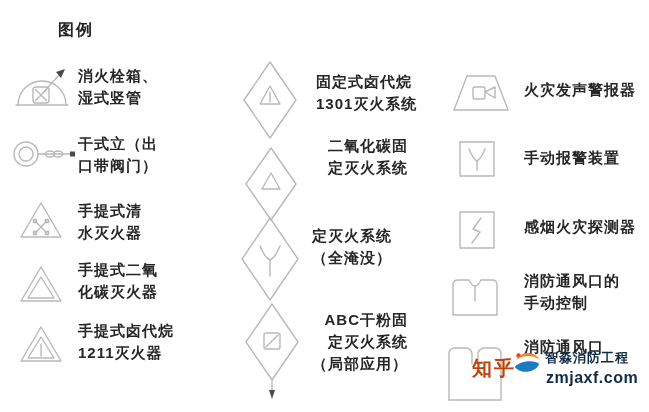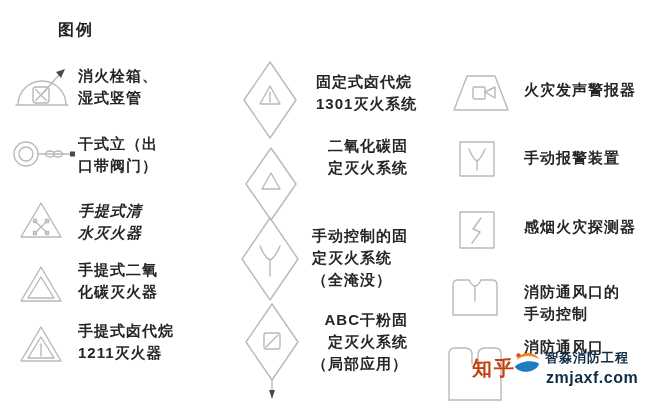--- a/index.html
+++ b/index.html
@@ -60,21 +60,21 @@
   <svg width="46" height="40" viewBox="0 0 46 40">
     <path class="stroke" d="M23 3 L3 37 L43 37 Z"></path>
     <line class="stroke" x1="17" y1="21" x2="29" y2="33"></line>
     <line class="stroke" x1="29" y1="21" x2="17" y2="33"></line>
     <rect class="stroke" x="15.5" y="19.5" width="3" height="3"></rect>
     <rect class="stroke" x="27.5" y="19.5" width="3" height="3"></rect>
     <rect class="stroke" x="15.5" y="31.5" width="3" height="3"></rect>
     <rect class="stroke" x="27.5" y="31.5" width="3" height="3"></rect>
   </svg>
 </div>
-<div class="lbl" style="left:78px;top:200px;font-style:italic;">
+<div class="lbl" style="left:78px;top:200px;">
   <div>手提式清</div>
   <div>水灭火器</div>
 
 </div>
 
 <div class="sym" style="left:18px;top:264px;">
   <svg width="46" height="40" viewBox="0 0 46 40">
     <path class="stroke" d="M23 3 L3 37 L43 37 Z"></path>
     <path class="stroke" d="M23 13 L10 34 L36 34 Z"></path>
   </svg>
@@ -124,21 +124,20 @@
 </div>
 
 <div class="sym" style="left:240px;top:216px;">
   <svg width="60" height="86" viewBox="0 0 60 86">
     <path class="stroke" d="M30 2 L58 43 L30 84 L2 43 Z"></path>
     <path class="stroke" d="M20 30 Q25 42 30 44 Q35 42 40 30"></path>
     <line class="stroke" x1="30" y1="44" x2="30" y2="60"></line>
   </svg>
 </div>
 <div class="lbl" style="left:312px;top:225px;">
-  <div>手动控制的固</div>
   <div>定灭火系统</div>
   <div>（全淹没）</div>
 </div>
 
 <div class="sym" style="left:244px;top:302px;">
   <svg width="56" height="98" viewBox="0 0 56 98">
     <path class="stroke" d="M28 2 L54 40 L28 78 L2 40 Z"></path>
     <rect class="stroke" x="20" y="31" width="16" height="16" rx="2"></rect>
     <line class="stroke" x1="22" y1="45" x2="34" y2="33"></line>
     <line class="stroke" x1="28" y1="79" x2="28" y2="89"></line>
@@ -185,21 +184,21 @@
   <div>感烟火灾探测器</div>
 
 </div>
 
 <div class="sym" style="left:450px;top:272px;">
   <svg width="50" height="44" viewBox="0 0 50 44">
     <path class="stroke" d="M3 43 L3 13 Q3 8 8 8 L19 8 Q25 20 31 8 L42 8 Q47 8 47 13 L47 43 Z"></path>
     <line class="stroke" x1="25" y1="14" x2="25" y2="29"></line>
   </svg>
 </div>
-<div class="lbl" style="left:524px;top:281px;">
+<div class="lbl" style="left:524px;top:270px;">
   <div>消防通风口的</div>
   <div>手动控制</div>
 
 </div>
 
 <div class="sym" style="left:446px;top:340px;">
   <svg width="58" height="62" viewBox="0 0 58 62">
     <path class="stroke" d="M3 60 L3 14 Q3 8 9 8 L20 8 Q27 9 26 17 L26 24"></path>
     <path class="stroke" d="M32 24 L32 17 Q31 9 38 8 L49 8 Q55 8 55 14 L55 60"></path>
     <line class="stroke" x1="3" y1="60" x2="55" y2="60"></line>

